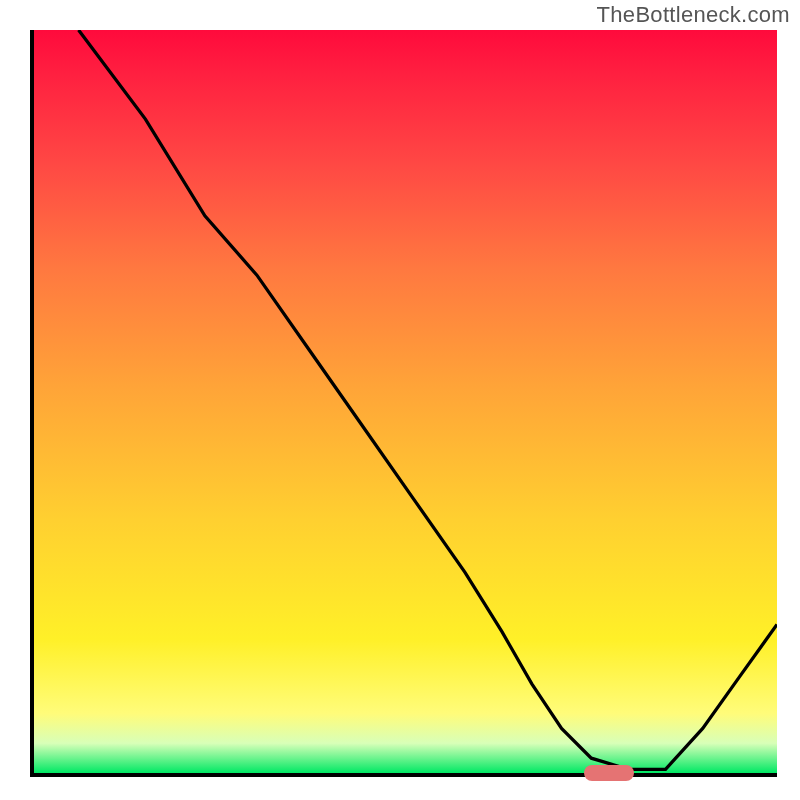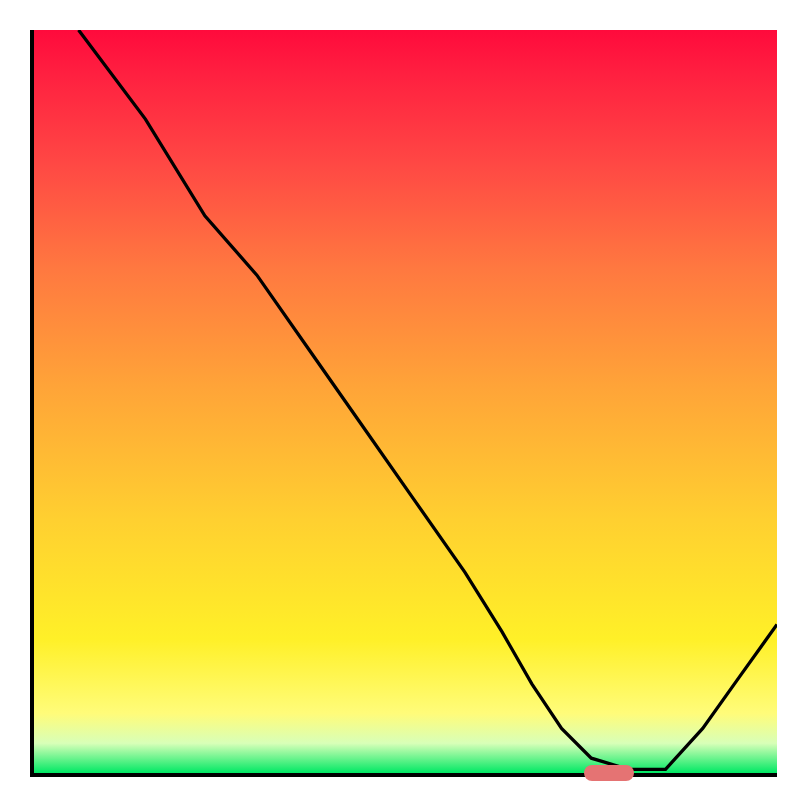--- a/index.html
+++ b/index.html
@@ -63,20 +63,21 @@
     height: 16px;
     background: #e57373;
     border-radius: 8px;
   }
 </style>
 </head>
 <body>
 
 <div class="chart-container">
 
+  <div class="watermark">TheBottleneck.com</div>
 
   <div class="plot-box">
     <div class="gradient"></div>
 
     <svg class="curve" viewBox="0 0 747 747" preserveAspectRatio="none">
       <path d="M44.8 0.0 L112.0 89.6 L171.8 186.8 L224.1 246.5 L276.4 321.2 L328.7 395.9 L381.0 470.6 L433.3 545.3 L470.6 605.1 L500.5 657.4 L530.4 702.2 L560.3 732.1 L597.6 743.3 L634.9 743.3 L672.3 702.2 L709.6 649.9 L747.0 597.6"></path>
     </svg>
 
     <div class="marker" style="left: 550.19px; top: 735.265px;"></div>
   </div>

